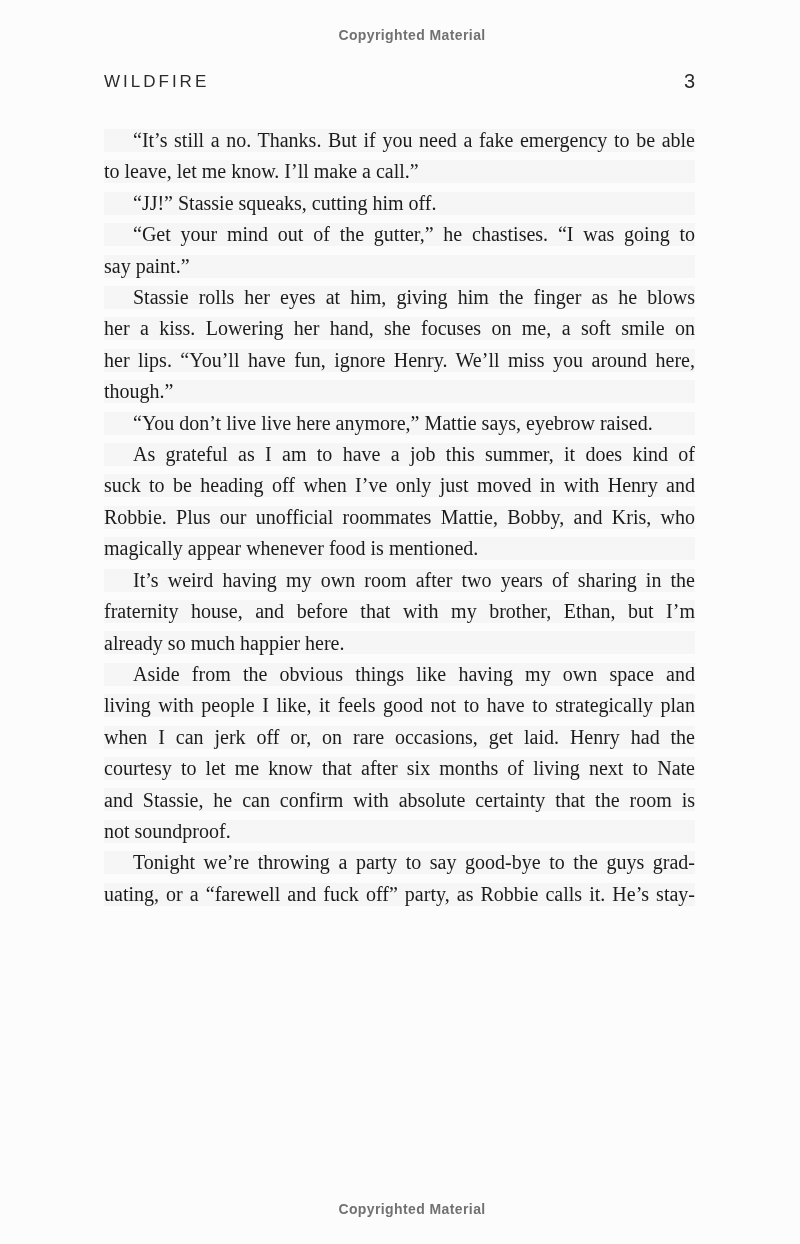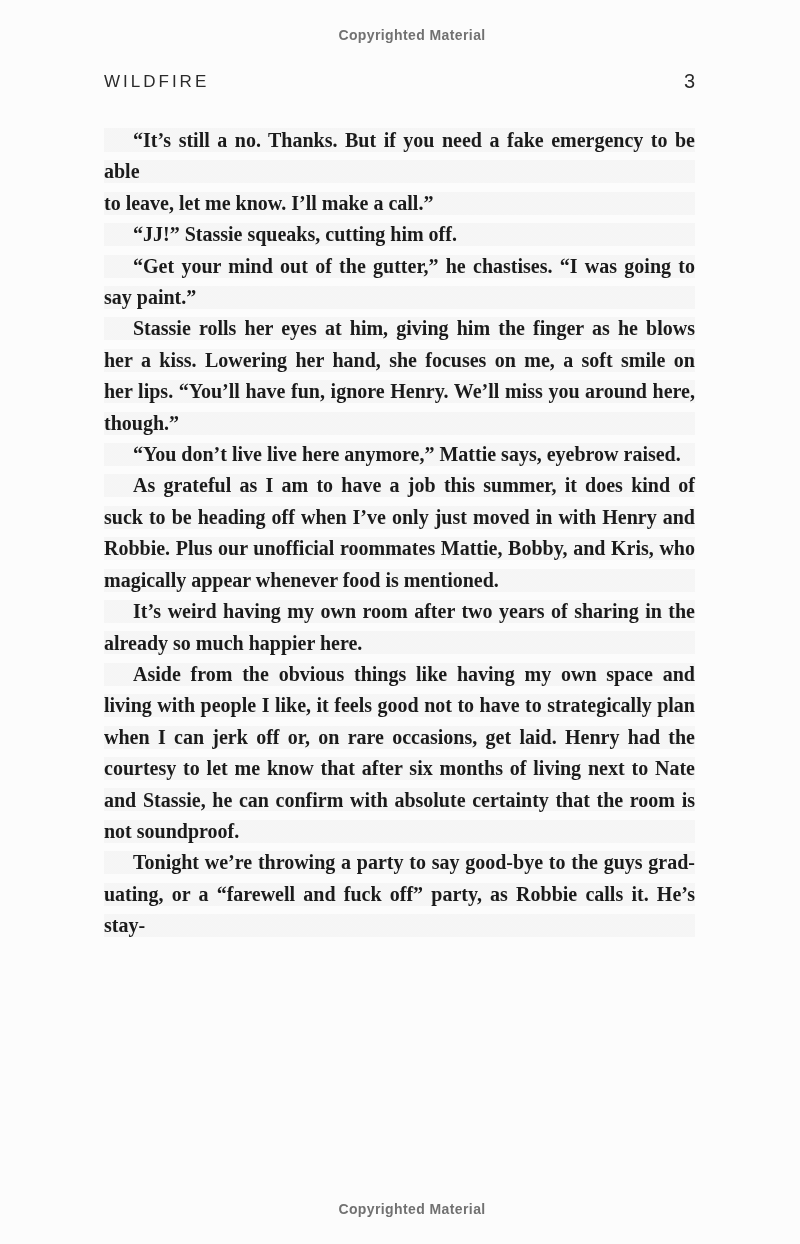--- a/index.html
+++ b/index.html
@@ -63,21 +63,20 @@
     color: #1b1b1b;
     
     background: repeating-linear-gradient(
       to bottom,
       rgba(90, 90, 90, 0.04) 0px,
       rgba(90, 90, 90, 0.04) 23px,
       rgba(0, 0, 0, 0) 23px,
       rgba(0, 0, 0, 0) 31.4px
     );
     background-position: 0 4px;
-    font-weight: bold;
   }
   .paragraph { margin: 0; }
   .line {
     line-height: 31.4px;
     text-align: left;
     white-space: normal;
   }
   .line.just {
     text-align: justify;
     text-align-last: justify;
@@ -120,20 +119,21 @@
         <div class="line first">“You don’t live live here anymore,” Mattie says, eyebrow raised.</div>
       </div>
       <div class="paragraph">
         <div class="line first just">As grateful as I am to have a job this summer, it does kind of</div>
         <div class="line just">suck to be heading off when I’ve only just moved in with Henry and</div>
         <div class="line just">Robbie. Plus our unofficial roommates Mattie, Bobby, and Kris, who</div>
         <div class="line">magically appear whenever food is mentioned.</div>
       </div>
       <div class="paragraph">
         <div class="line first just">It’s weird having my own room after two years of sharing in the</div>
+        <div class="line just">fraternity house, and before that with my brother, Ethan, but I’m</div>
         <div class="line">already so much happier here.</div>
       </div>
       <div class="paragraph">
         <div class="line first just">Aside from the obvious things like having my own space and</div>
         <div class="line just">living with people I like, it feels good not to have to strategically plan</div>
         <div class="line just">when I can jerk off or, on rare occasions, get laid. Henry had the</div>
         <div class="line just">courtesy to let me know that after six months of living next to Nate</div>
         <div class="line just">and Stassie, he can confirm with absolute certainty that the room is</div>
         <div class="line">not soundproof.</div>
       </div>

